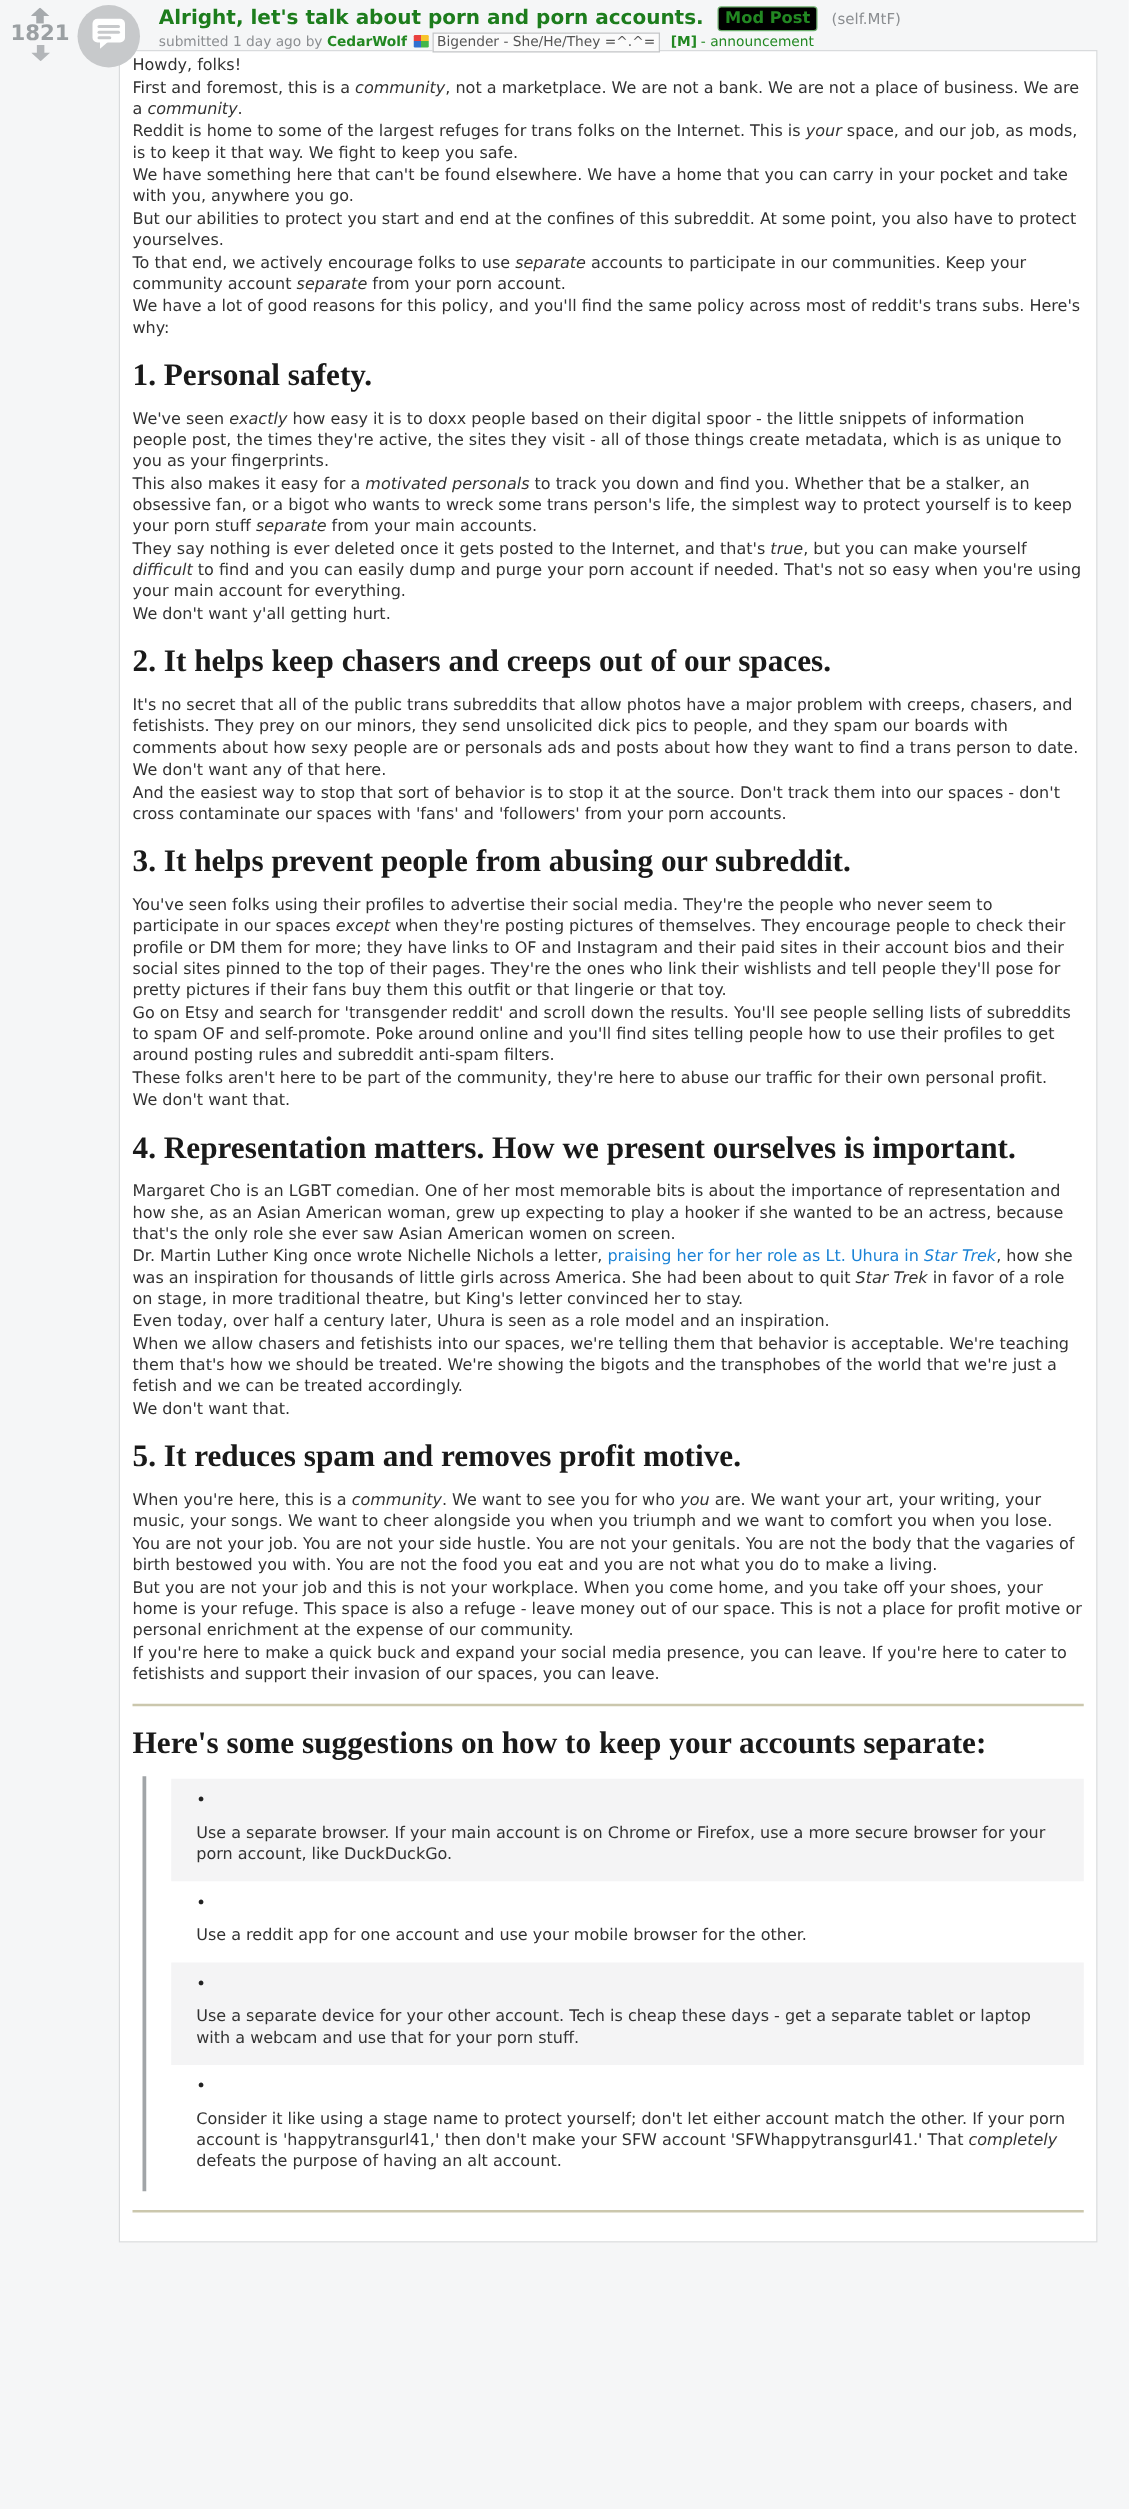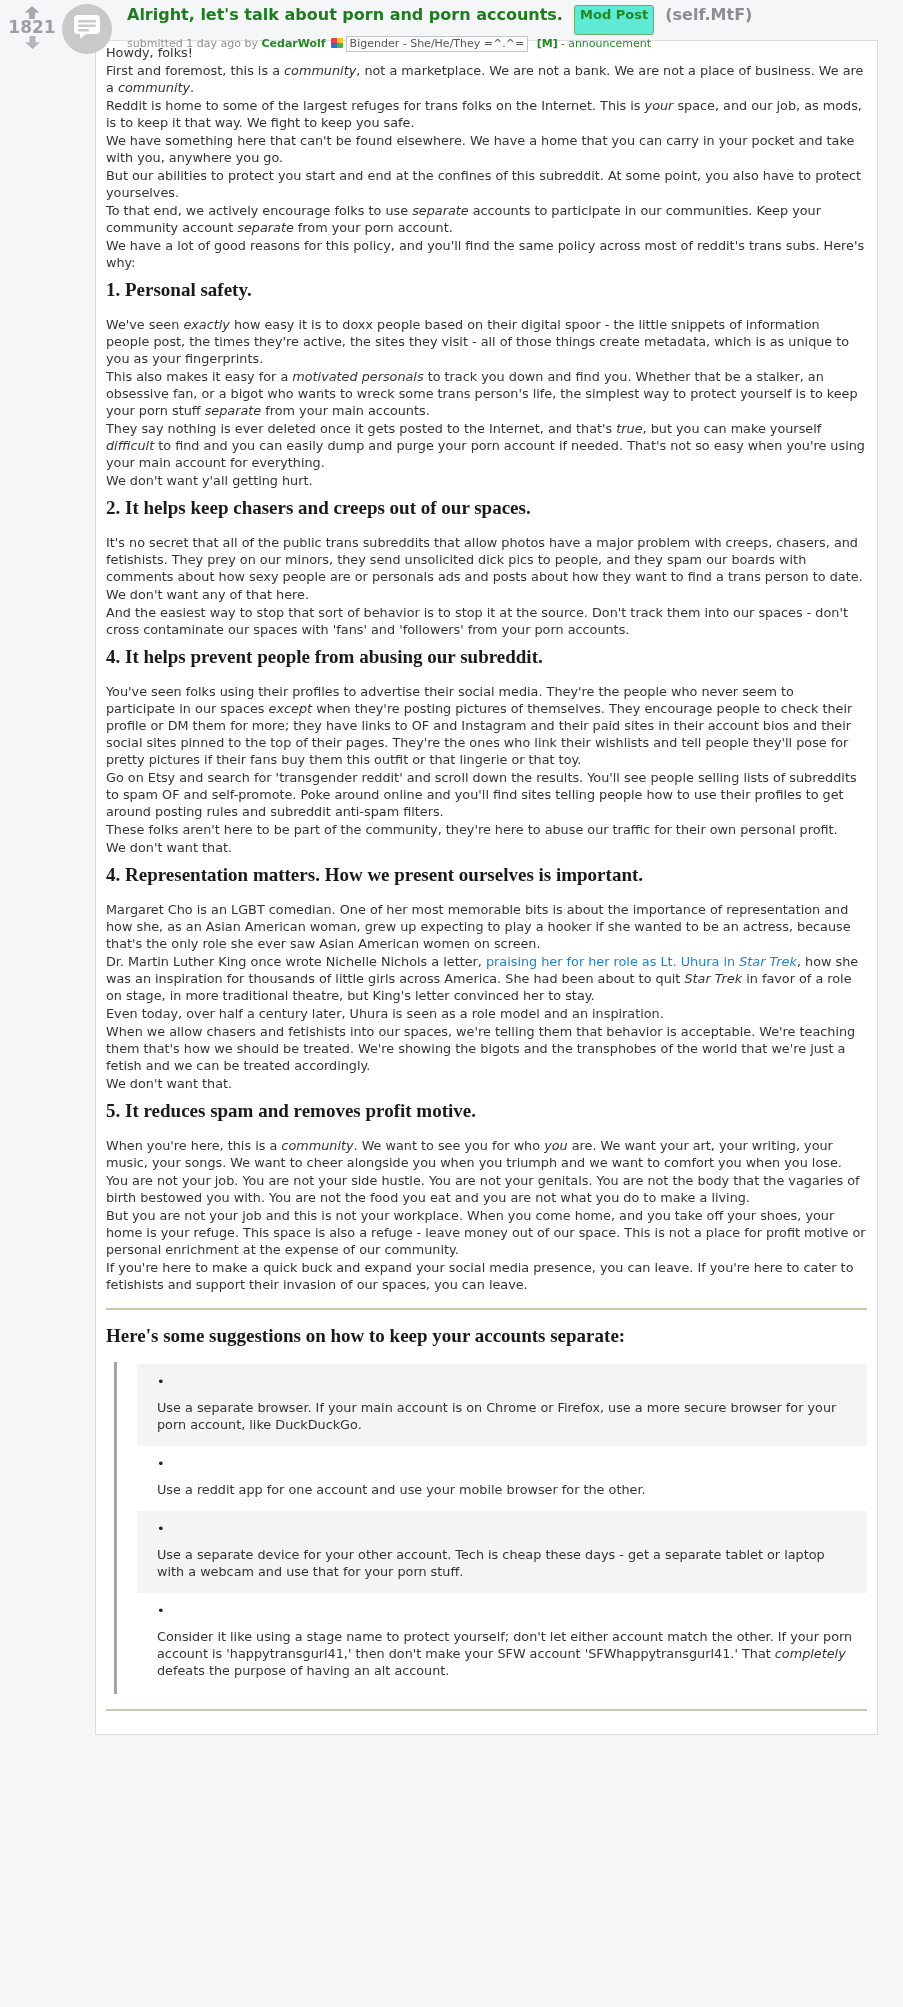--- a/index.html
+++ b/index.html
@@ -16,38 +16,38 @@
   .vote-col{position:absolute;left:4px;top:5px;width:56px;text-align:center;}
   .arrow{width:15px;height:13px;margin:1px auto;background:#a6aaad;
     clip-path:polygon(50% 0,100% 52%,70% 52%,70% 100%,30% 100%,30% 52%,0 52%);}
   .arrow.down{transform:rotate(180deg);background:#b3b6b9;}
   .score{font-size:17px;font-weight:bold;color:#9ba0a3;line-height:15px;}
   .thumb{position:absolute;left:62px;top:4px;width:50px;height:50px;border-radius:50%;
     background:#c7c9cb;z-index:2;display:flex;align-items:center;justify-content:center;}
   .entry{margin-left:127px;padding-top:5px;}
   .title-line{font-size:16px;line-height:18px;}
   .post-title{color:var(--green);font-weight:bold;text-decoration:none;cursor:pointer;}
-  .link-flair{display:inline-block;margin-left:6px;padding:0 5px 10px;border:1px solid #6cae6c;
-    border-radius:3px;color:var(--mod-green);font-weight:bold;font-size:13px;background:#5eead4;vertical-align:1px;}
-  .domain{color:#8b8e91;font-size:16px;font-weight:bold;margin-left:6px;}
+  .link-flair{display:inline-block;margin-left:6px;padding:0 5px 0;border:1px solid #6cae6c;
+    border-radius:3px;color:var(--mod-green);font-weight:bold;font-size:13px;background:#000000;vertical-align:1px;}
+  .domain{color:#8b8e91;font-size:12px;font-weight:normal;margin-left:6px;}
   .tagline{font-size:11px;color:#8b8e91;margin-top:1px;}
   .author{color:var(--mod-green);font-weight:bold;cursor:pointer;}
   .flair-icon{display:inline-block;width:12px;height:10px;margin:0 3px 0 5px;vertical-align:-1px;border-radius:1px;}
   .author-flair{display:inline-block;border:1px solid #c3c5c7;background:#fbfbfb;color:#555;
     padding:0 3px 1px;font-size:11px;}
   .distinguish{color:var(--mod-green);font-weight:bold;margin-left:5px;}
   .announcement{color:var(--mod-green);margin-left:3px;}
   .selftext{
     margin:6px 25px 0 95px;background:#fff;border:1px solid #d9dbdd;
     padding:2px 10px 8px;font-size:12.8px;line-height:17px;
   }
   .selftext p{margin:1px 0;}
   .selftext em{font-style:italic;}
-  .md-h{font-family:"Liberation Serif","DejaVu Serif",serif;font-size:19px;font-weight:bold;
-    color:#1a1a1a;margin:8px 0 15px;line-height:22px;}
+  .md-h{font-family:"Liberation Serif","DejaVu Serif",serif;font-size:25px;font-weight:bold;
+    color:#1a1a1a;margin:19px 0 15px;line-height:22px;}
   .md-hr{border:0;border-top:2px solid var(--hr);margin:15px 0;height:0;}
   .md-link{color:var(--link);cursor:pointer;}
   blockquote{margin:12px 0 12px 8px;border-left:3px solid #a1a5a8;padding:2px 0 2px 14px;}
   blockquote ul{list-style:none;margin:0;padding:0 0 0 6px;}
   blockquote li{padding:9px 14px 12px 20px;}
   blockquote li.alt{background:#f4f4f5;}
   .bullet{display:block;margin-bottom:9px;font-size:13px;color:#222;}
   blockquote li p{margin:0;}
 </style>
 </head>
@@ -95,21 +95,21 @@
       <p>We have a lot of good reasons for this policy, and you'll find the same policy across most of reddit's trans subs. Here's why:</p>
       <h2 class="md-h">1. Personal safety.</h2>
       <p>We've seen <em>exactly</em> how easy it is to doxx people based on their digital spoor - the little snippets of information people post, the times they're active, the sites they visit - all of those things create metadata, which is as unique to you as your fingerprints.</p>
       <p>This also makes it easy for a <em>motivated personals</em> to track you down and find you. Whether that be a stalker, an obsessive fan, or a bigot who wants to wreck some trans person's life, the simplest way to protect yourself is to keep your porn stuff <em>separate</em> from your main accounts.</p>
       <p>They say nothing is ever deleted once it gets posted to the Internet, and that's <em>true</em>, but you can make yourself <em>difficult</em> to find and you can easily dump and purge your porn account if needed. That's not so easy when you're using your main account for everything.</p>
       <p>We don't want y'all getting hurt.</p>
       <h2 class="md-h">2. It helps keep chasers and creeps out of our spaces.</h2>
       <p>It's no secret that all of the public trans subreddits that allow photos have a major problem with creeps, chasers, and fetishists. They prey on our minors, they send unsolicited dick pics to people, and they spam our boards with comments about how sexy people are or personals ads and posts about how they want to find a trans person to date.</p>
       <p>We don't want any of that here.</p>
       <p>And the easiest way to stop that sort of behavior is to stop it at the source. Don't track them into our spaces - don't cross contaminate our spaces with 'fans' and 'followers' from your porn accounts.</p>
-      <h2 class="md-h">4. It helps prevent people from abusing our subreddit.</h2>
+      <h2 class="md-h">3. It helps prevent people from abusing our subreddit.</h2>
       <p>You've seen folks using their profiles to advertise their social media. They're the people who never seem to participate in our spaces <em>except</em> when they're posting pictures of themselves. They encourage people to check their profile or DM them for more; they have links to OF and Instagram and their paid sites in their account bios and their social sites pinned to the top of their pages. They're the ones who link their wishlists and tell people they'll pose for pretty pictures if their fans buy them this outfit or that lingerie or that toy.</p>
       <p>Go on Etsy and search for 'transgender reddit' and scroll down the results. You'll see people selling lists of subreddits to spam OF and self-promote. Poke around online and you'll find sites telling people how to use their profiles to get around posting rules and subreddit anti-spam filters.</p>
       <p>These folks aren't here to be part of the community, they're here to abuse our traffic for their own personal profit.</p>
       <p>We don't want that.</p>
       <h2 class="md-h">4. Representation matters. How we present ourselves is important.</h2>
       <p>Margaret Cho is an LGBT comedian. One of her most memorable bits is about the importance of representation and how she, as an Asian American woman, grew up expecting to play a hooker if she wanted to be an actress, because that's the only role she ever saw Asian American women on screen.</p>
       <p>Dr. Martin Luther King once wrote Nichelle Nichols a letter, <span class="md-link">praising her for her role as Lt. Uhura in <em>Star Trek</em></span>, how she was an inspiration for thousands of little girls across America. She had been about to quit <em>Star Trek</em> in favor of a role on stage, in more traditional theatre, but King's letter convinced her to stay.</p>
       <p>Even today, over half a century later, Uhura is seen as a role model and an inspiration.</p>
       <p>When we allow chasers and fetishists into our spaces, we're telling them that behavior is acceptable. We're teaching them that's how we should be treated. We're showing the bigots and the transphobes of the world that we're just a fetish and we can be treated accordingly.</p>
       <p>We don't want that.</p>

